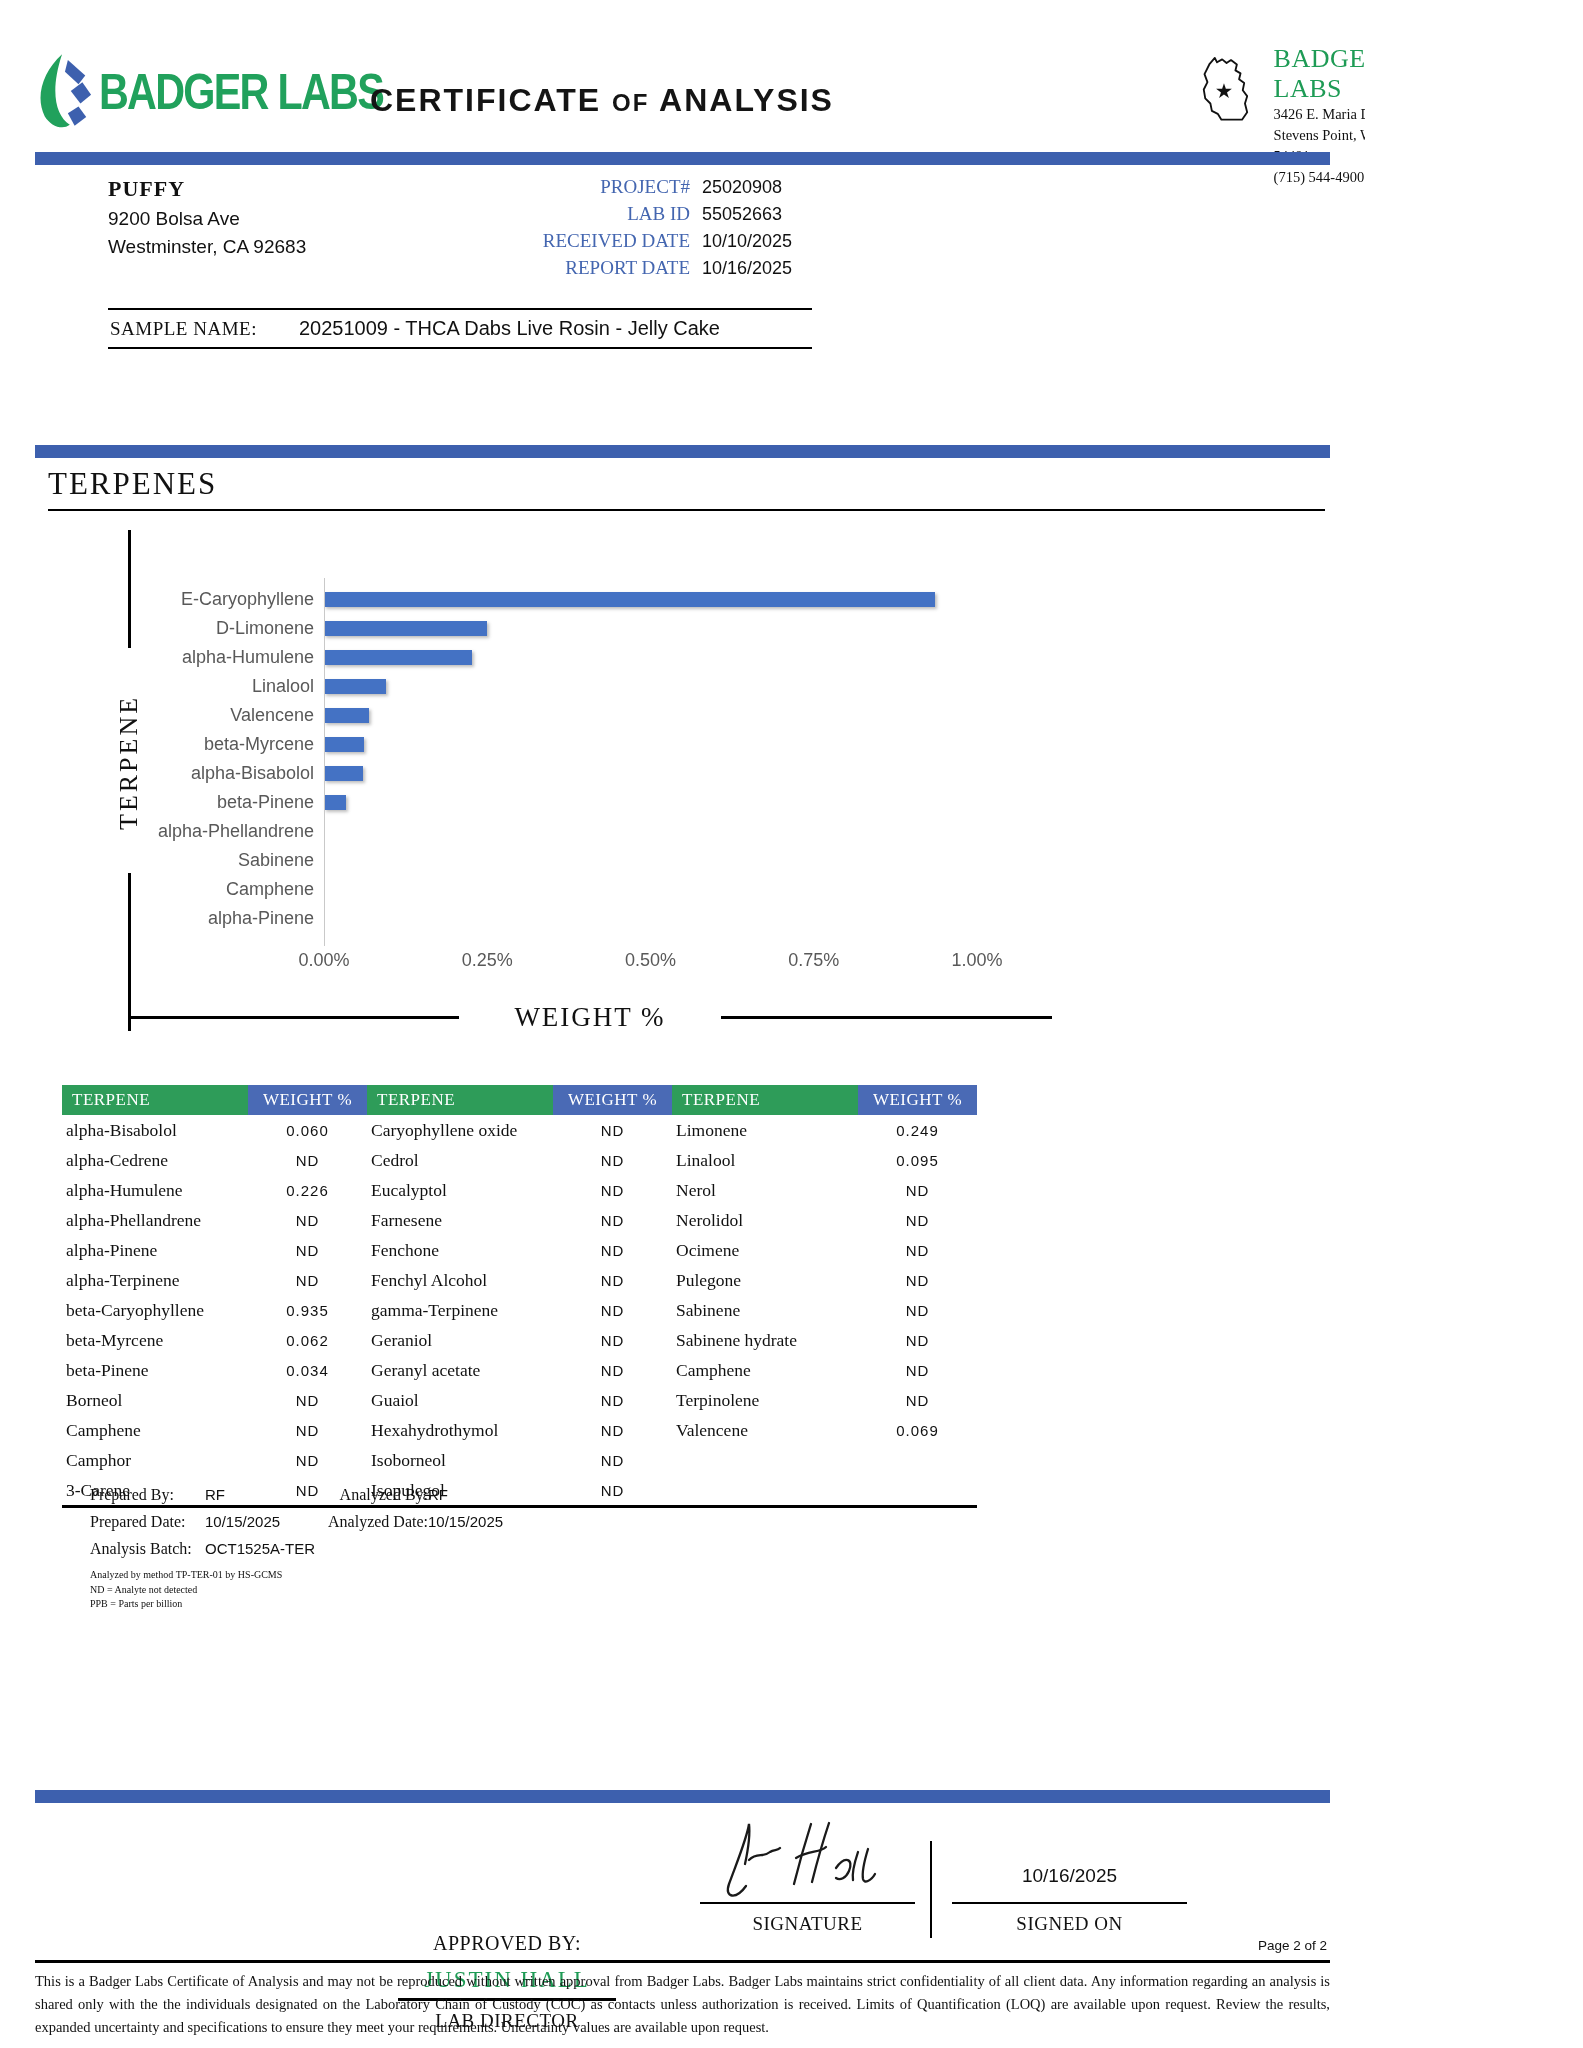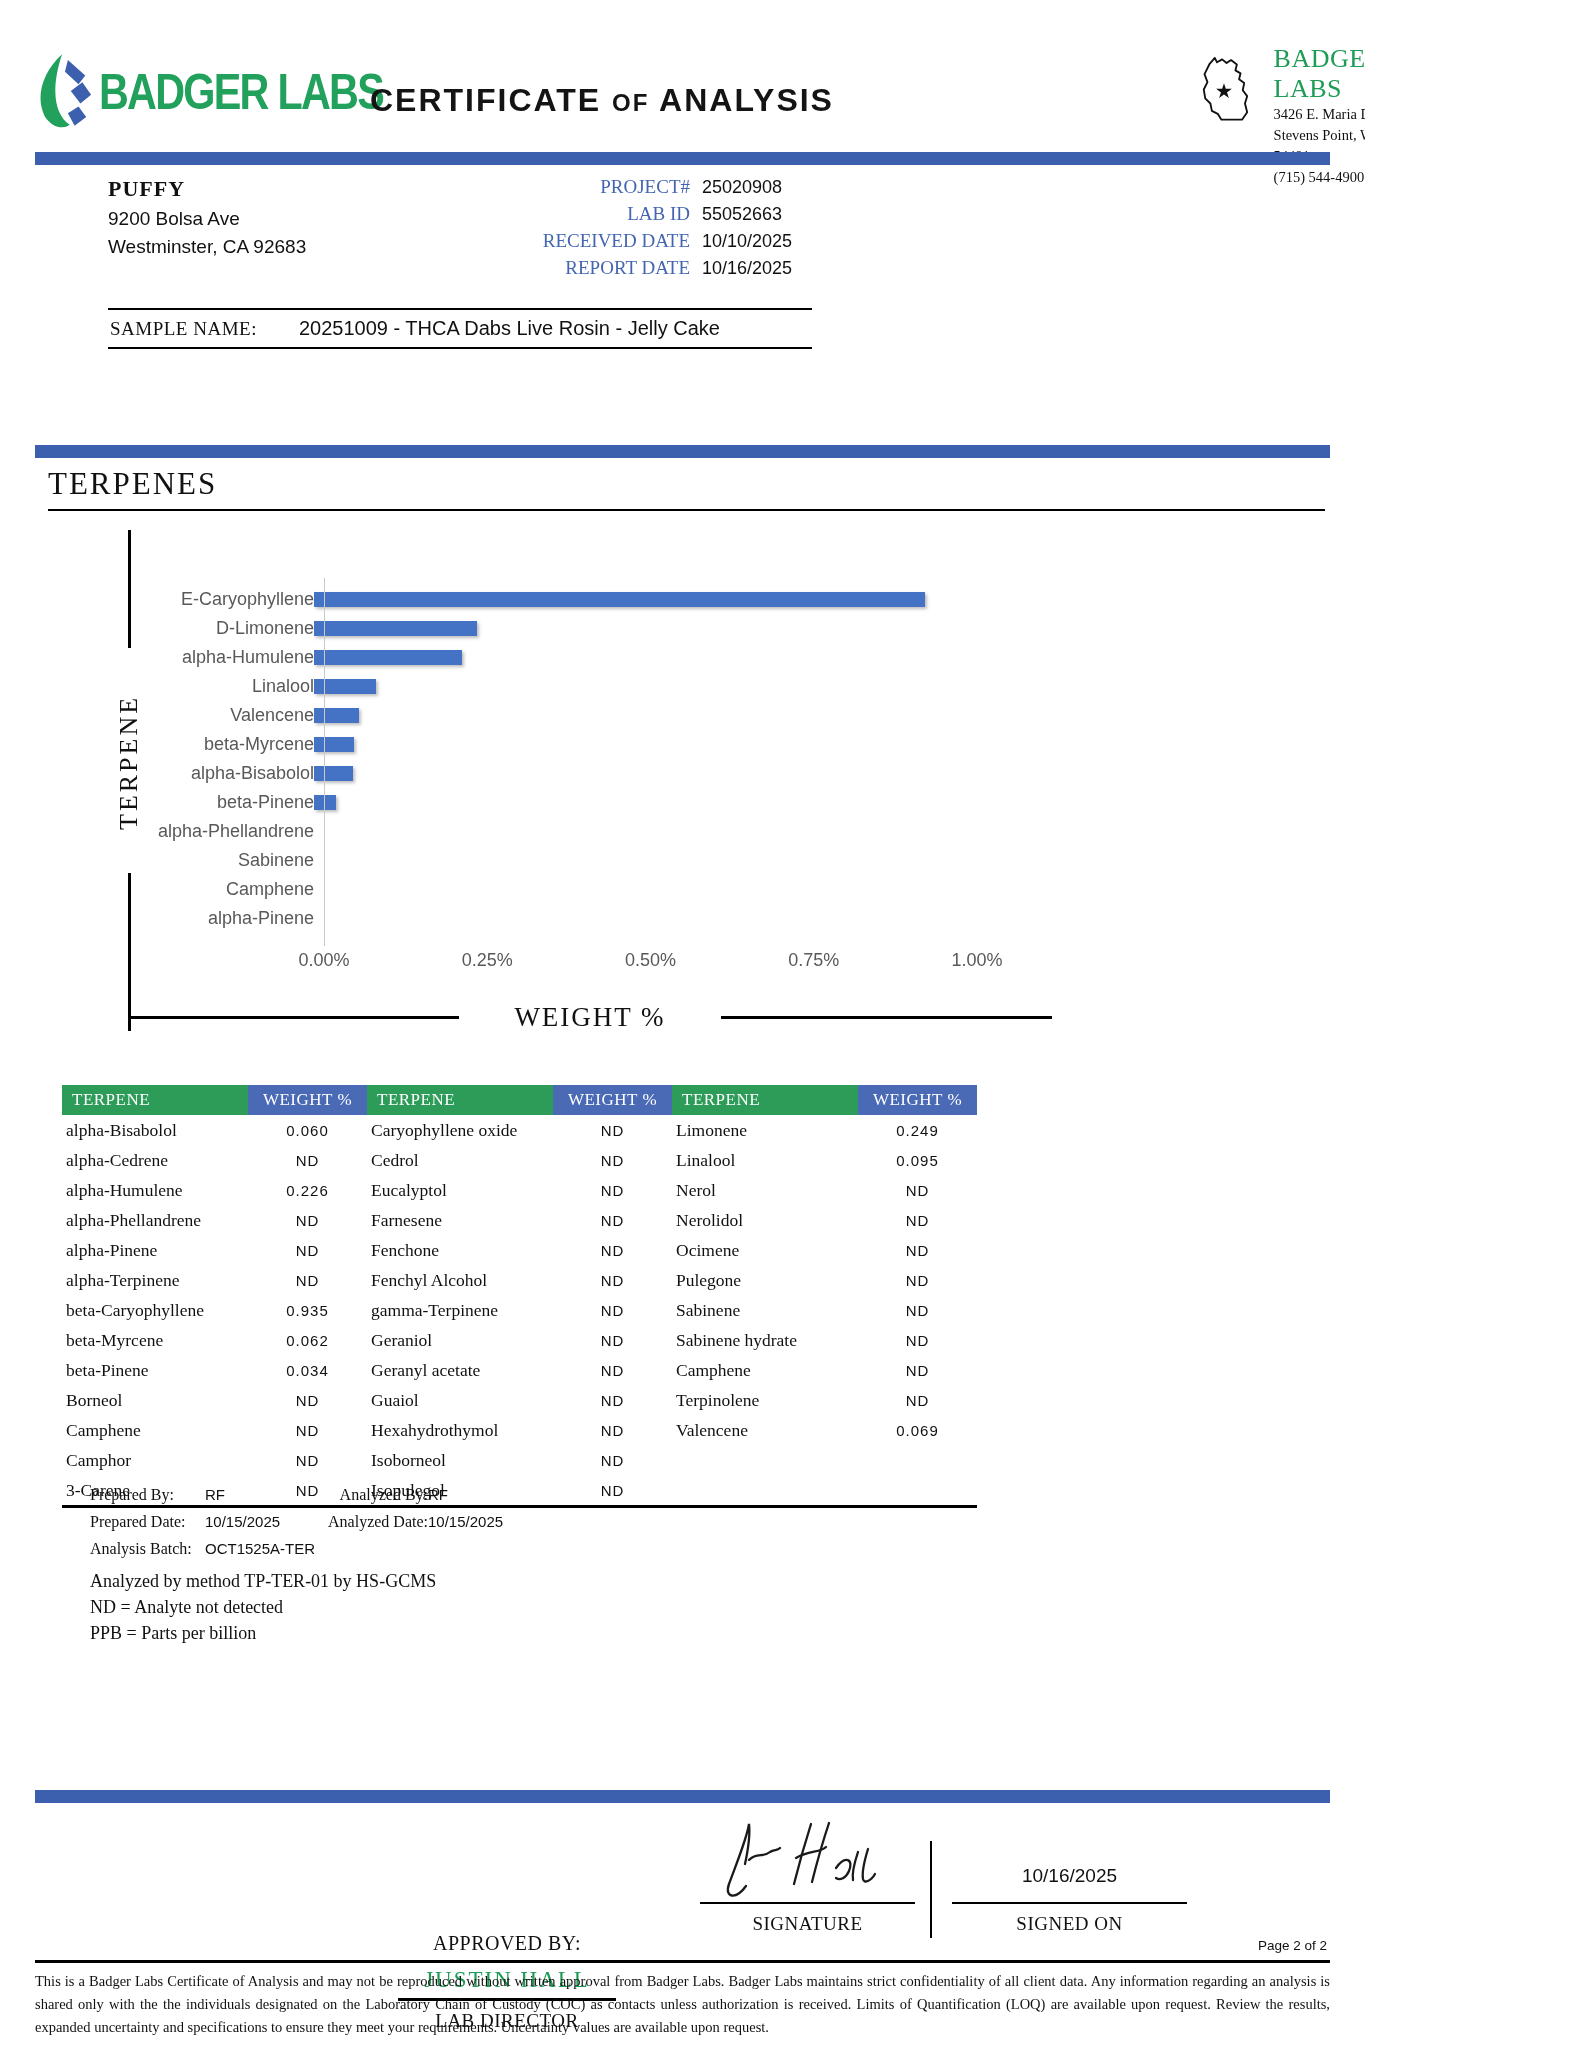--- a/index.html
+++ b/index.html
@@ -48,21 +48,21 @@
   .chart-title-row{position:absolute;top:0;left:0;right:0;display:flex;align-items:center;gap:24px;}
   .tline{flex:1;border-top:3px solid #000;height:0;}
   .chart-title{font-size:27px;letter-spacing:1px;}
   .vline{position:absolute;left:0;width:0;border-left:3px solid #000;}
   .vtop{top:2px;height:118px;} .vbot{top:345px;height:158px;}
   .ylab{position:absolute;left:-14px;top:125px;height:218px;writing-mode:vertical-rl;
         transform:rotate(180deg);display:flex;align-items:center;justify-content:center;
         font-size:26px;letter-spacing:3px;}
   .chart-rows{position:absolute;left:0;top:57px;right:0;}
   .crow{display:flex;align-items:center;height:29px;}
-  .clab{width:186px;text-align:right;padding-right:0;font-family:"Liberation Sans",sans-serif;
+  .clab{width:186px;text-align:right;padding-right:10px;font-family:"Liberation Sans",sans-serif;
         font-size:18px;color:#595959;}
   .ctrack{position:relative;width:653px;height:15px;}
   .cbar{height:100%;box-shadow:2px 2px 3px rgba(110,110,110,.45);}
   .axis-line{position:absolute;left:196px;top:50px;height:368px;width:1px;background:#C9C9C9;}
   .x-ticks{position:absolute;left:196px;width:653px;top:422px;height:22px;
            font-family:"Liberation Sans",sans-serif;font-size:18px;color:#595959;}
   .ctick{position:absolute;transform:translateX(-50%);top:0;white-space:nowrap;}
   .chart-xlabel-row{position:absolute;bottom:0;left:0;right:0;display:flex;align-items:center;gap:55px;}
   .chart-xlabel{font-size:27px;letter-spacing:2px;}
 
@@ -75,21 +75,21 @@
   .hval{background:#4A6AB5;text-align:center;letter-spacing:.5px;}
   .tp-table td{height:28px;}
   .tname{font-size:17.5px;padding-left:4px;}
   .tval{font-family:"Liberation Sans",sans-serif;font-size:15px;text-align:center;letter-spacing:1px;}
 
   
   .prep{position:absolute;left:90px;top:1486px;}
   .prep-row{display:flex;align-items:baseline;height:27px;}
   .plab{font-size:16px;width:115px;} .plab2{font-size:16px;width:118px;text-align:right;}
   .pval{font-family:"Liberation Sans",sans-serif;font-size:15px;width:105px;}
-  .prep-notes{position:absolute;left:90px;top:1568px;font-size:18px;line-height:1.45;}
+  .prep-notes{position:absolute;left:90px;top:1568px;font-size:10px;line-height:1.45;}
 
   
   .approve-left{position:absolute;left:398px;top:1932px;width:218px;text-align:center;}
   .app-label{font-size:20px;letter-spacing:.5px;padding-bottom:5px;border-bottom:3px solid #000;}
   .app-name{font-size:23px;color:#1E9B55;letter-spacing:2px;padding:4px 0 5px 0;border-bottom:3px solid #000;}
   .app-title{font-size:19px;letter-spacing:.5px;padding-top:9px;}
   .sig-col{position:absolute;left:700px;top:1816px;width:215px;text-align:center;}
   .sig-col svg{display:block;margin:0 auto;}
   .u-line{border-top:2.5px solid #000;margin-top:2px;}
   .col-label{font-size:19px;letter-spacing:.5px;padding-top:9px;}

